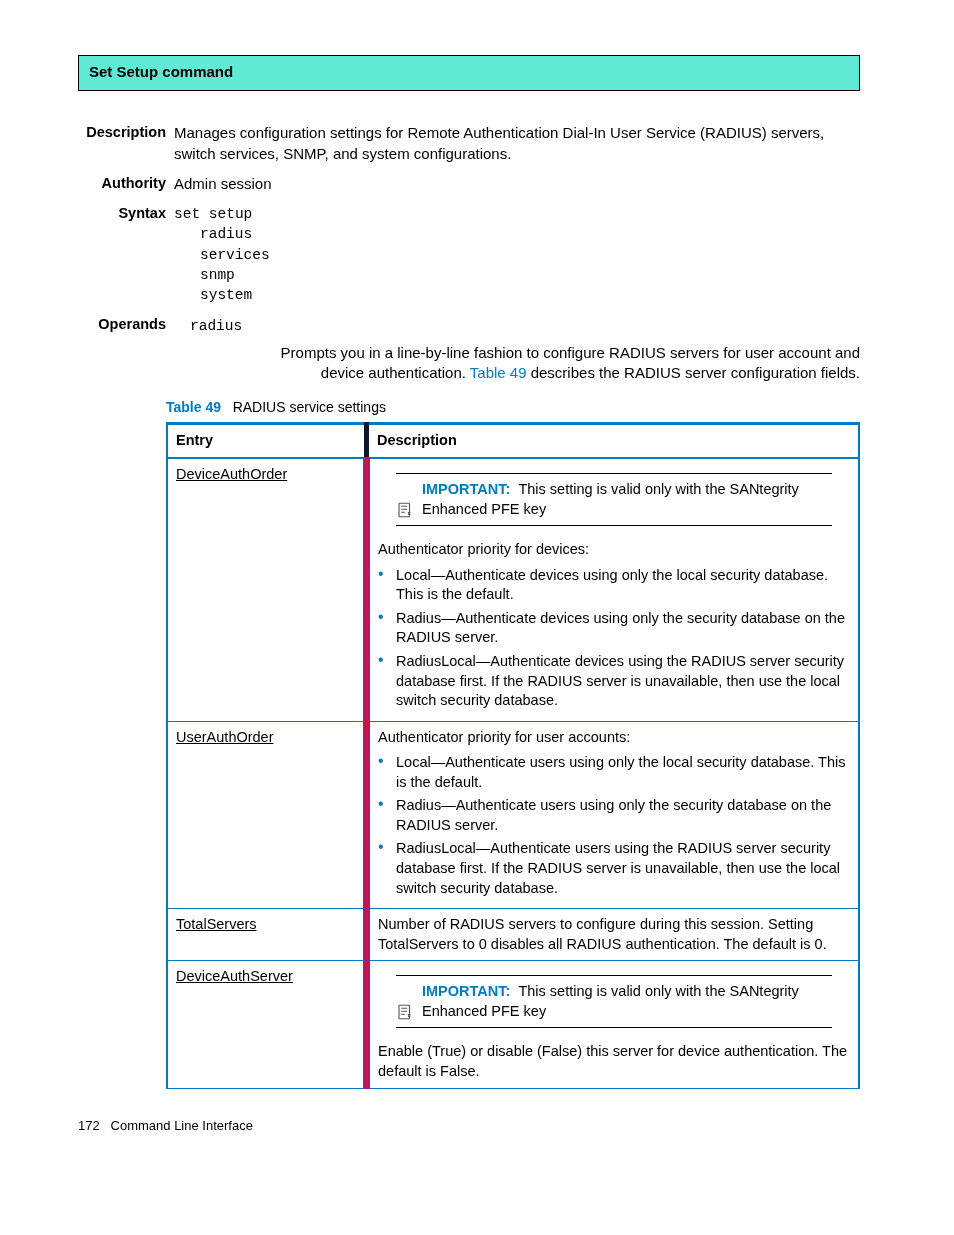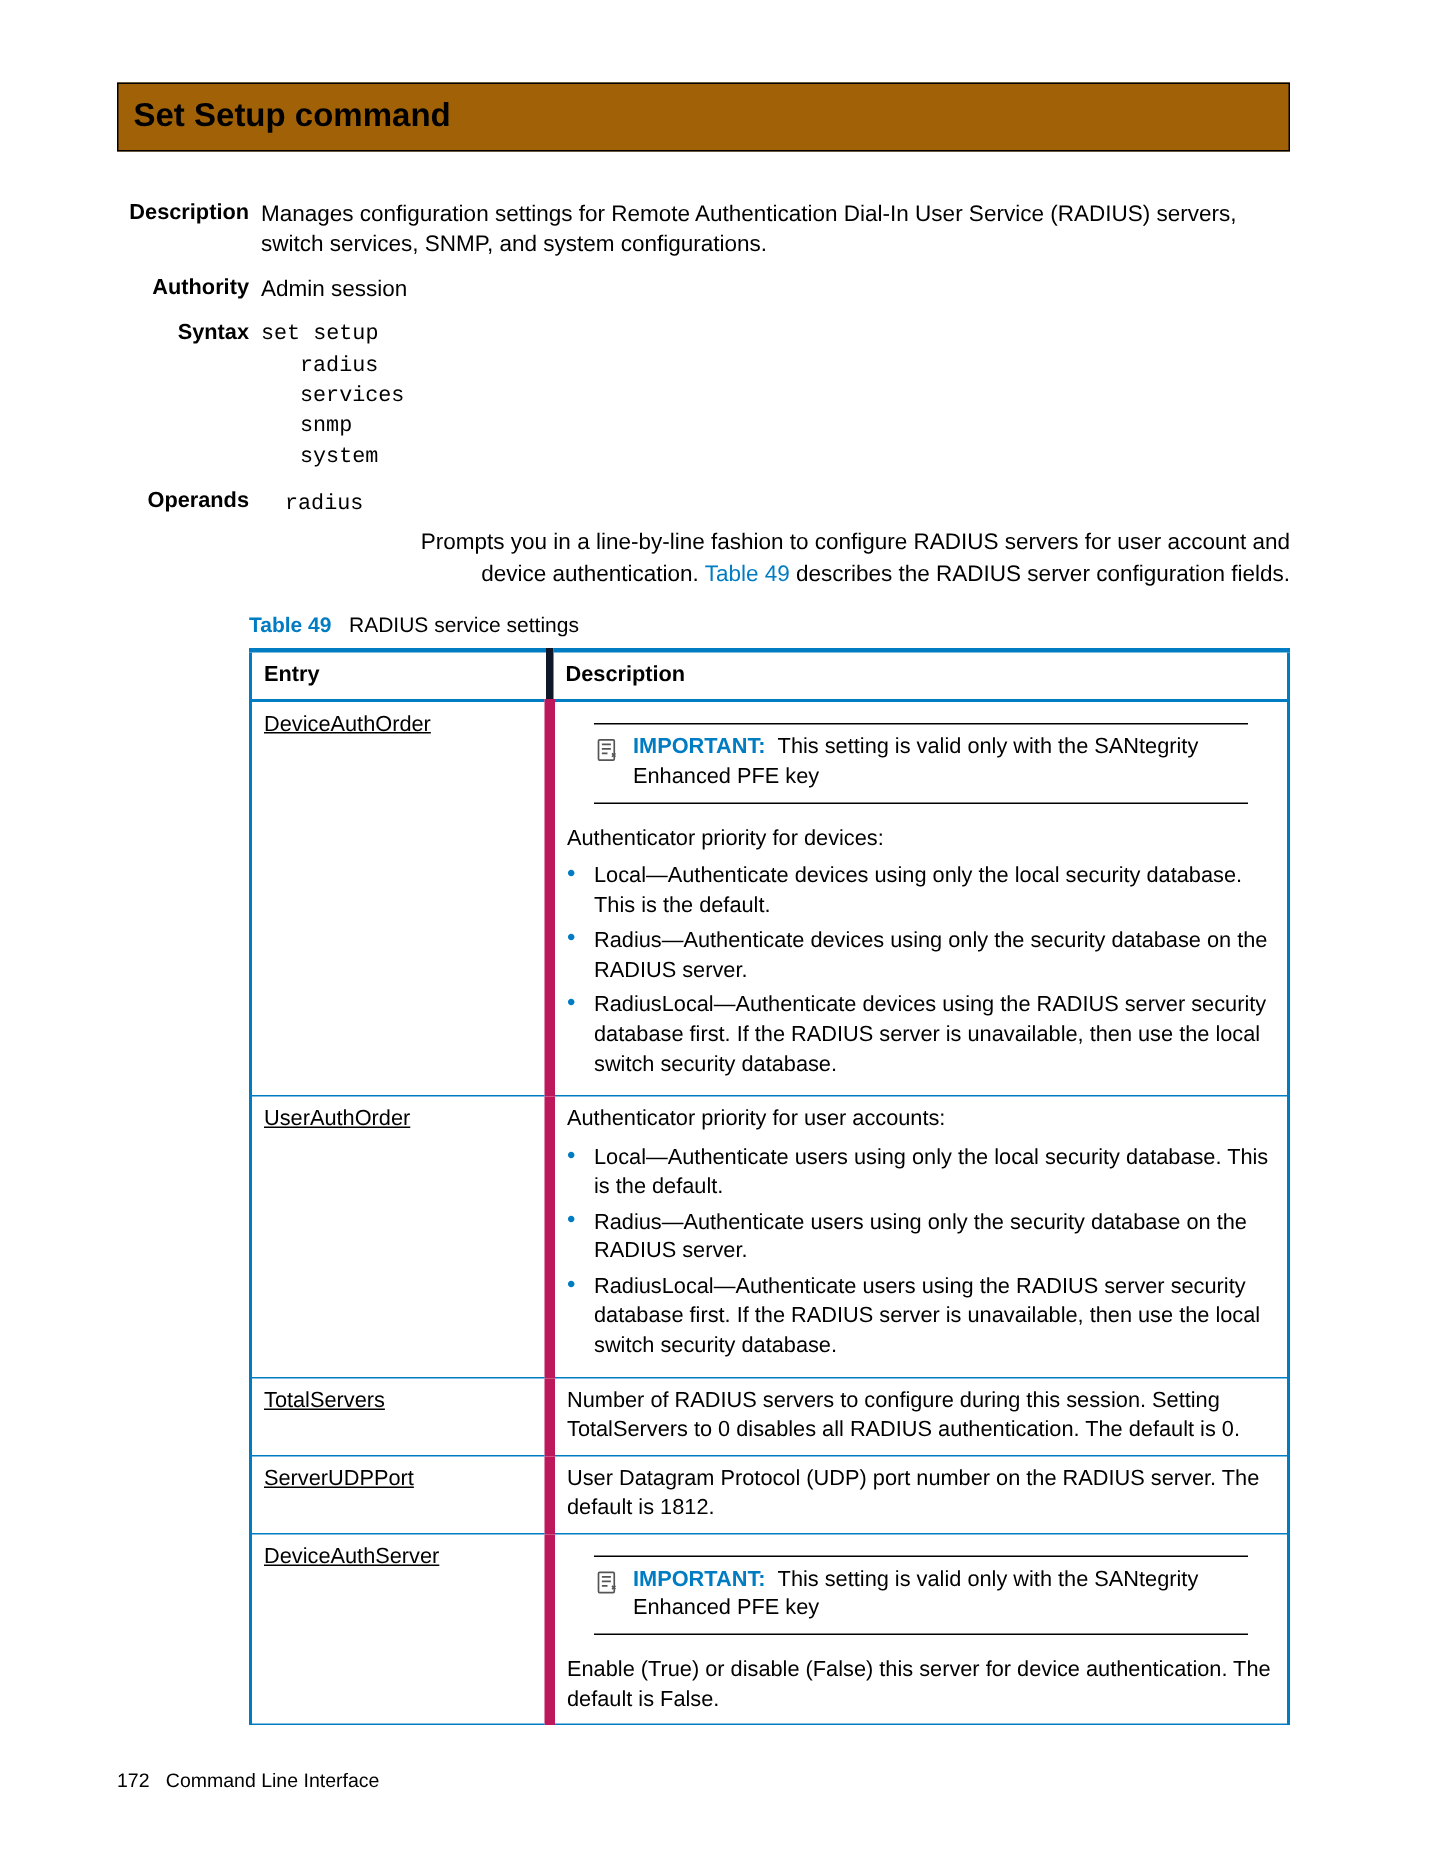--- a/index.html
+++ b/index.html
@@ -10,24 +10,24 @@
   }
   body {
     font-family: Helvetica, Arial, sans-serif;
     color: #000;
     padding: 55px 94px 40px 78px;
     box-sizing: border-box;
     font-size: 15px;
     line-height: 1.35;
   }
   .heading-bar {
-    background: #a16207;
+    background: #5eead4;
     border: 1px solid #000;
     padding: 6px 10px 8px 10px;
-    font-size: 22px;
+    font-size: 15px;
     font-weight: bold;
     margin-bottom: 32px;
   }
   .def-row {
     display: flex;
     margin-bottom: 10px;
     align-items: flex-start;
   }
   .def-label {
     width: 88px;
@@ -72,21 +72,21 @@
     border-top: 3px solid #007cc3;
     border-bottom: 2px solid #007cc3;
     font-weight: bold;
   }
   table.settings thead th:first-child { border-right: 5px solid #0f172a; width: 180px; }
   table.settings tbody td { border-bottom: 1px solid #007cc3; }
   table.settings tbody td:first-child { border-right: 7px solid #be185d; text-decoration: underline; }
   table.settings { border-left: 2px solid #007cc3; border-right: 2px solid #007cc3; }
   .note-block { margin: 8px 18px 14px 18px; }
   .note-rule { border-top: 1px solid #000; margin: 0 0 6px 0; }
-  .note-line { display: flex; align-items: flex-start; gap: 8px; margin-bottom: 6px; }
+  .note-line { display: flex; align-items: flex-end; gap: 8px; margin-bottom: 6px; }
   .important-label { color: #007cc3; font-weight: bold; }
   .note-icon svg { width: 18px; height: 18px; display: block; margin-top: 2px; }
   ul.bullets { list-style: none; padding: 0; margin: 6px 0 0 0; }
   ul.bullets li { position: relative; padding-left: 18px; margin-bottom: 4px; }
   ul.bullets li::before {
     content: "•"; color: #007cc3; position: absolute; left: 0; top: 0; font-size: 16px; line-height: 1;
   }
   .footer {
     margin-top: 28px;
     font-size: 13px;
@@ -181,24 +181,20 @@
         </ul>
       </td>
     </tr>
 
     <tr>
       <td>TotalServers</td>
       <td>Number of RADIUS servers to configure during this session. Setting TotalServers to 0 disables all RADIUS authentication. The default is 0.</td>
     </tr>
 
 
-    <tr>
-      <td>ServerUDPPort</td>
-      <td>User Datagram Protocol (UDP) port number on the RADIUS server. The default is 1812.</td>
-    </tr>
 
     <tr>
       <td>DeviceAuthServer</td>
       <td>
         <div class="note-block">
           <div class="note-rule"></div>
           <div class="note-line">
             <span class="note-icon">
               <svg viewBox="0 0 24 24" fill="none" stroke="#555" stroke-width="1.5">
                   <rect x="4" y="3" width="14" height="18" rx="1"></rect>

